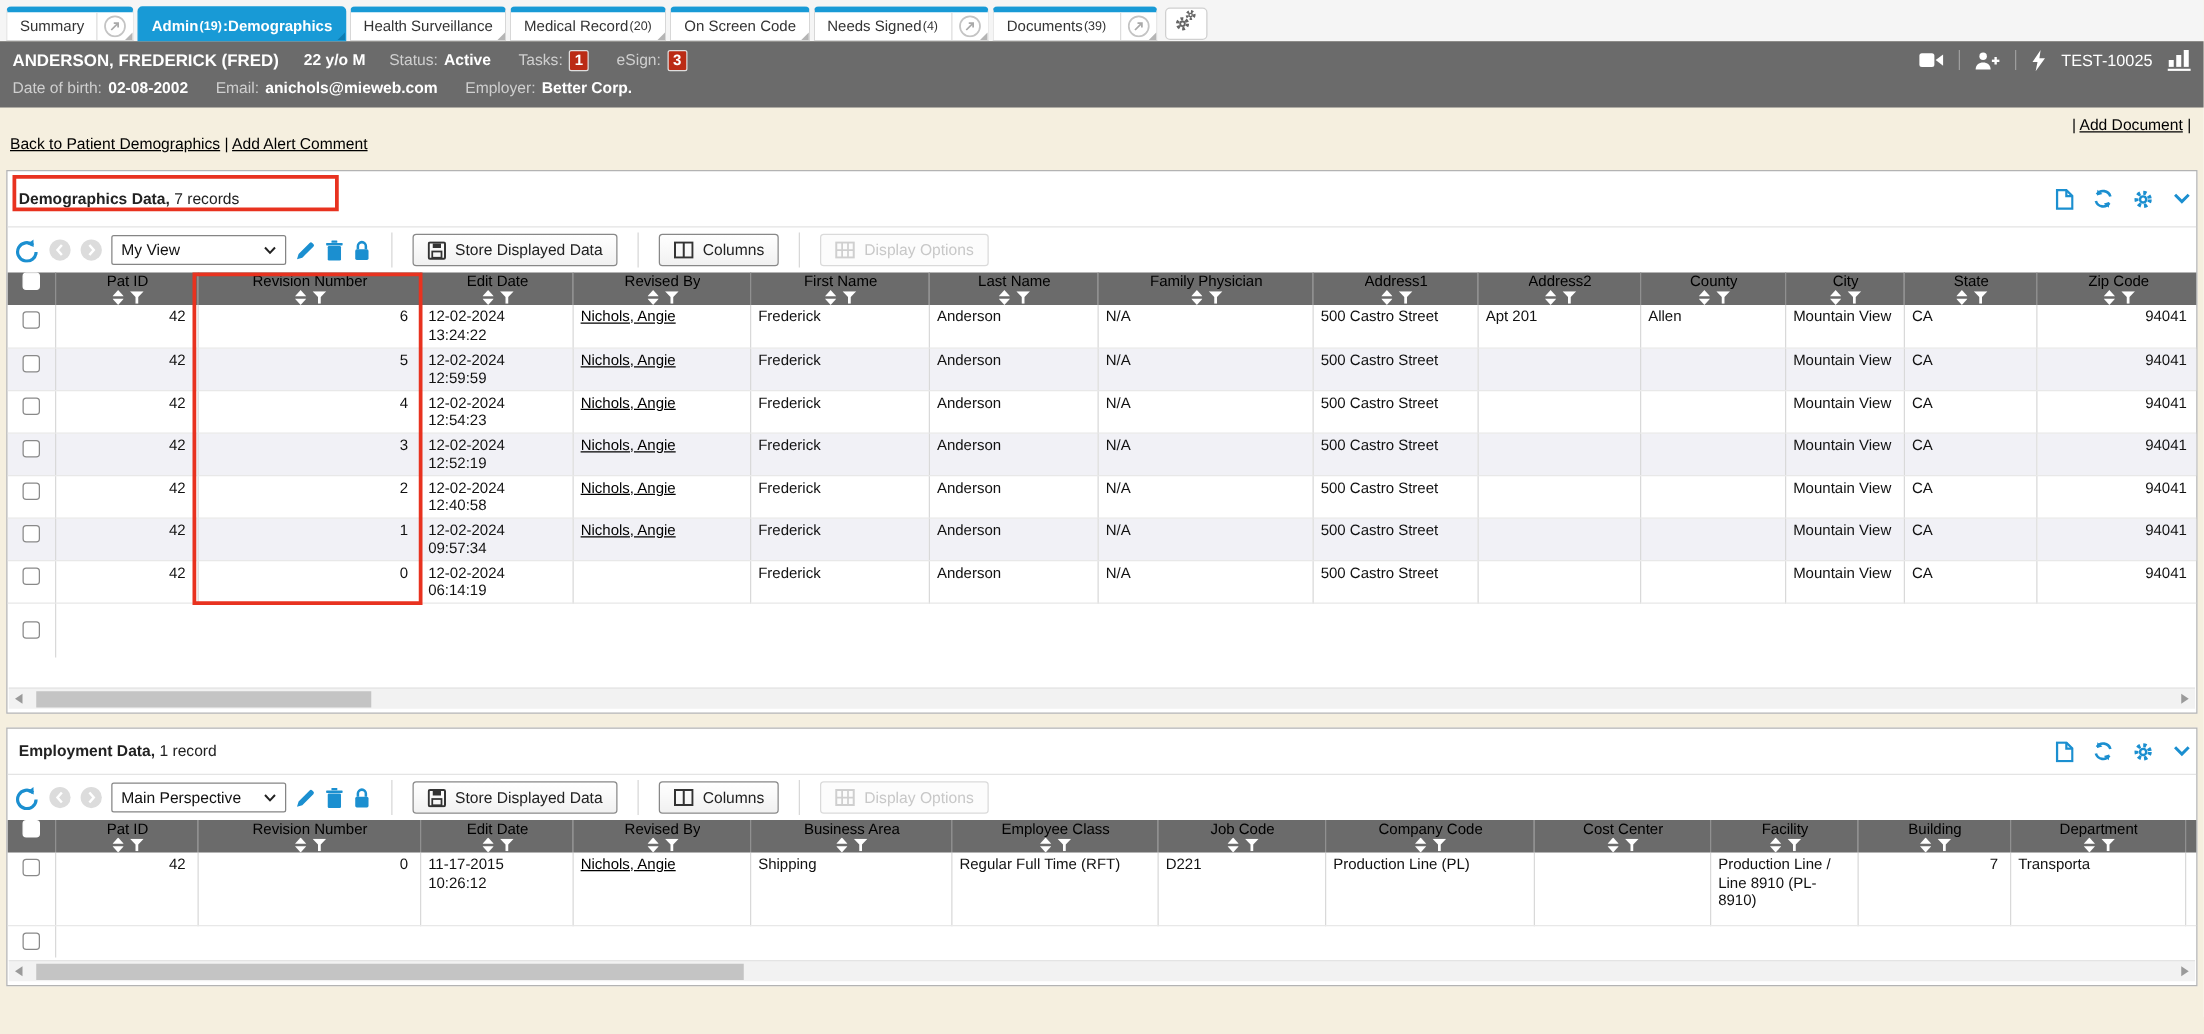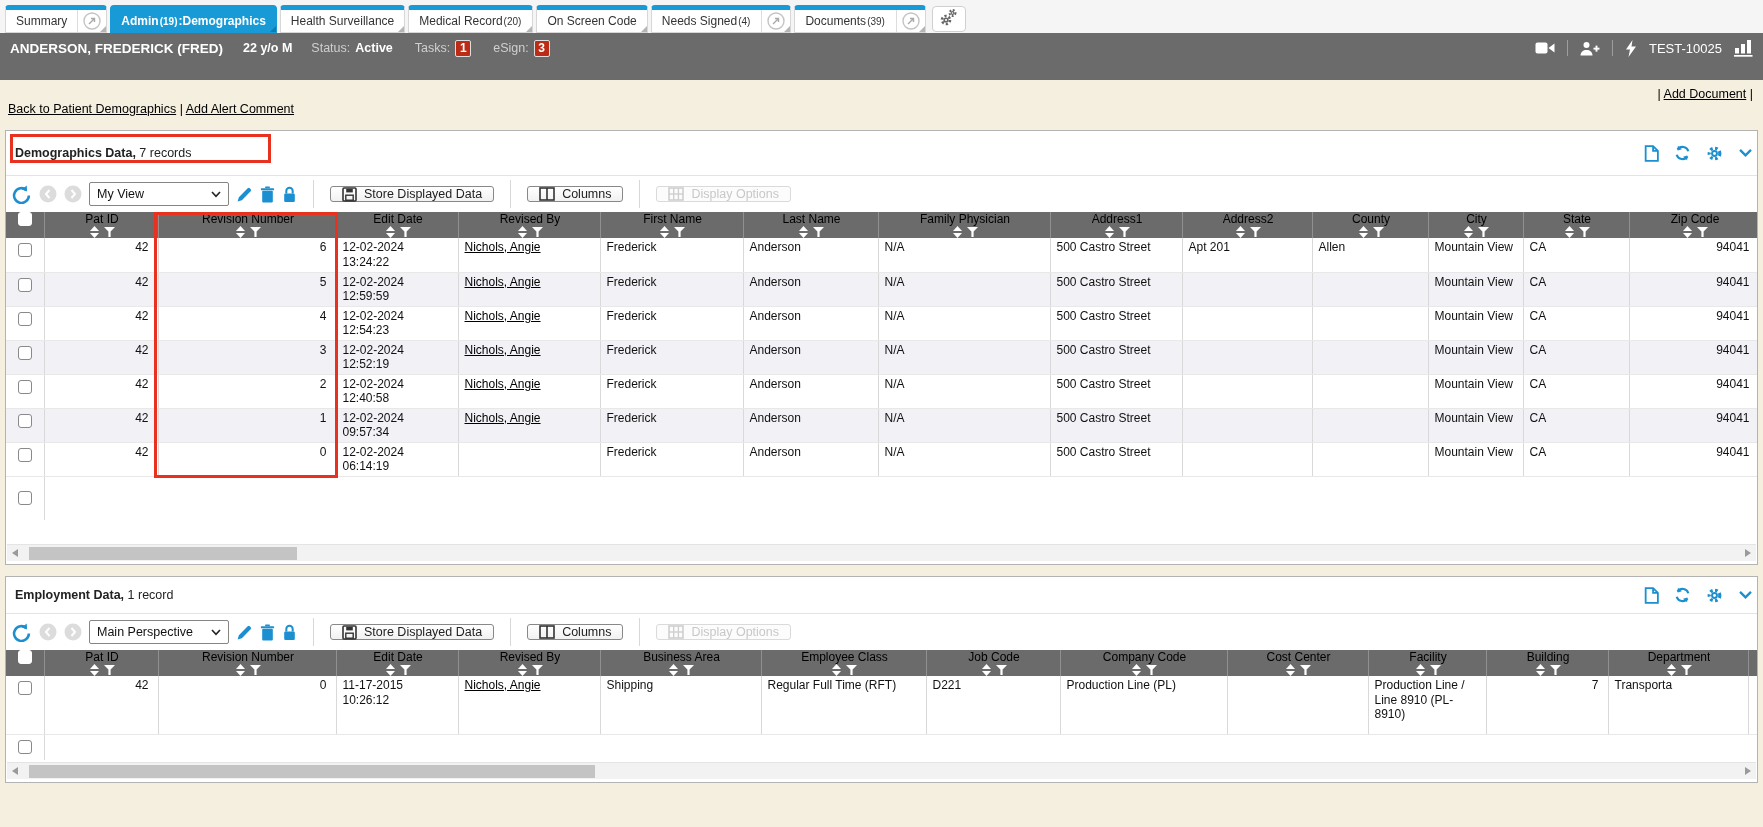--- a/index.html
+++ b/index.html
@@ -15,21 +15,21 @@
   .tab.active { background:#189ad6; border-color:#189ad6; }
   .tab.active::after { border-bottom-color:#0d7cb1; }
   .tlab { display:flex; align-items:center; padding:0 10px; font-size:12px; color:#333; white-space:nowrap; }
   .tab.active .tlab { color:#fff; font-weight:bold; }
   .cnt { font-size:10px; padding:0 1px;text-align:right; }
   .tpop { display:flex; align-items:center; padding:0 5px; border-left:1px solid #ddd; }
   .gearbtn { height:26px; width:34px; margin:0 0 1px 6px; background:#fff; border:1px solid #d0d0d0; border-radius:4px;
              display:flex; align-items:center; justify-content:center; cursor:pointer; }
 
   
-  .pheader { background:#6b6b6b; color:#fff; padding:4px 10px 21px; font-size:12.5px; }
+  .pheader { background:#6b6b6b; color:#fff; padding:4px 10px 5px; font-size:12.5px; }
   .ph-row { display:flex; align-items:center; min-height:22px; gap:8px; }
   .ph-name { font-size:13.5px; font-weight:bold; margin-right:12px; }
   .ph-age { font-weight:bold; margin-right:11px; }
   .ph-lab { color:#cfcfcf; }
   .ph-val { font-weight:bold; }
   .ph-grp { display:flex; align-items:center; gap:5px; margin-right:14px; }
   .badge { display:inline-block; min-width:16px; height:17px; background:#bb2b15; border:1px solid #dedede;
            border-radius:2px; color:#fff; font-weight:bold; font-size:12px; line-height:15px; text-align:center; padding:0 3px; }
   .ph-right { margin-left:auto; display:flex; align-items:center; gap:12px; }
   .vsep { width:1px; height:16px; background:#9d9d9d; }
@@ -51,21 +51,21 @@
   #demo-panel .ptitle { height:45px; }
   #emp-panel  .ptitle { height:37px; }
   .picons { display:flex; align-items:center; gap:15px; }
   .picons span { display:flex; cursor:pointer; }
 
   .ptoolbar { height:36px; display:flex; align-items:center; padding:0 6px; gap:7px; }
   .tsep { width:1px; height:28px; background:#d8d8d8; margin:0 9px; }
   .ibtn { display:flex; align-items:center; justify-content:center; cursor:pointer; }
   .viewsel { width:140px; height:24px; border:1px solid #858585; border-radius:2px; background:#fff; cursor:pointer;
              display:flex; align-items:center; justify-content:space-between; padding:0 7px; font-size:12.5px; color:#111; }
-  .tbtn { height:16px; display:flex; align-items:center; gap:7px; padding:0 11px; border:1px solid #888; border-radius:3px;
+  .tbtn { height:26px; display:flex; align-items:center; gap:7px; padding:0 11px; border:1px solid #888; border-radius:3px;
           background:linear-gradient(#fff,#f1f1f1); font-size:12.5px; color:#222; cursor:pointer; white-space:nowrap; }
   .tbtn.disabled { border-color:#dadada; color:#c8c8c8; background:#fcfcfc; cursor:default; }
 
   
   table.grid { border-collapse:collapse; table-layout:fixed; }
   #demo-grid { width:1753px; }
   #emp-grid  { width:1802px; }
   .grid th { background:#6b6b6b; height:26px; padding:0; border-right:1px solid #909090; font-weight:normal; }
   .thw { display:flex; align-items:center; justify-content:space-between; padding:0 4px 0 6px; color:#000000; font-size:12px;flex-direction:column; }
   .thl { white-space:nowrap; overflow:hidden; }
@@ -191,20 +191,34 @@
       </span>
       <span class="station">TEST-10025</span>
       <span style="display:flex;">
         <svg width="19" height="18" viewBox="0 0 19 18">
             <rect x="1" y="9" width="4" height="5.5" fill="#fff"></rect>
             <rect x="7" y="5" width="4" height="9.5" fill="#fff"></rect>
             <rect x="13" y="1" width="4" height="13.5" fill="#fff"></rect>
             <rect x="0" y="16" width="18.5" height="1.7" fill="#fff"></rect>
           </svg>
       </span>
+    </span>
+  </div>
+  <div class="ph-row">
+    <span class="ph-grp">
+      <span class="ph-lab">Date of birth:</span>
+      <span class="ph-val">02-08-2002</span>
+    </span>
+    <span class="ph-grp">
+      <span class="ph-lab">Email:</span>
+      <span class="ph-val">anichols@mieweb.com</span>
+    </span>
+    <span class="ph-grp">
+      <span class="ph-lab">Employer:</span>
+      <span class="ph-val">Better Corp.</span>
     </span>
   </div>
 </div>
 
 <div class="linksrow">
   <div class="leftlinks">
     <a class="plain" href="#" style="text-decoration:underline;">Back to Patient Demographics</a>
     <span> | </span>
     <a class="plain" href="#" style="text-decoration:underline;">Add Alert Comment</a>
   </div>

